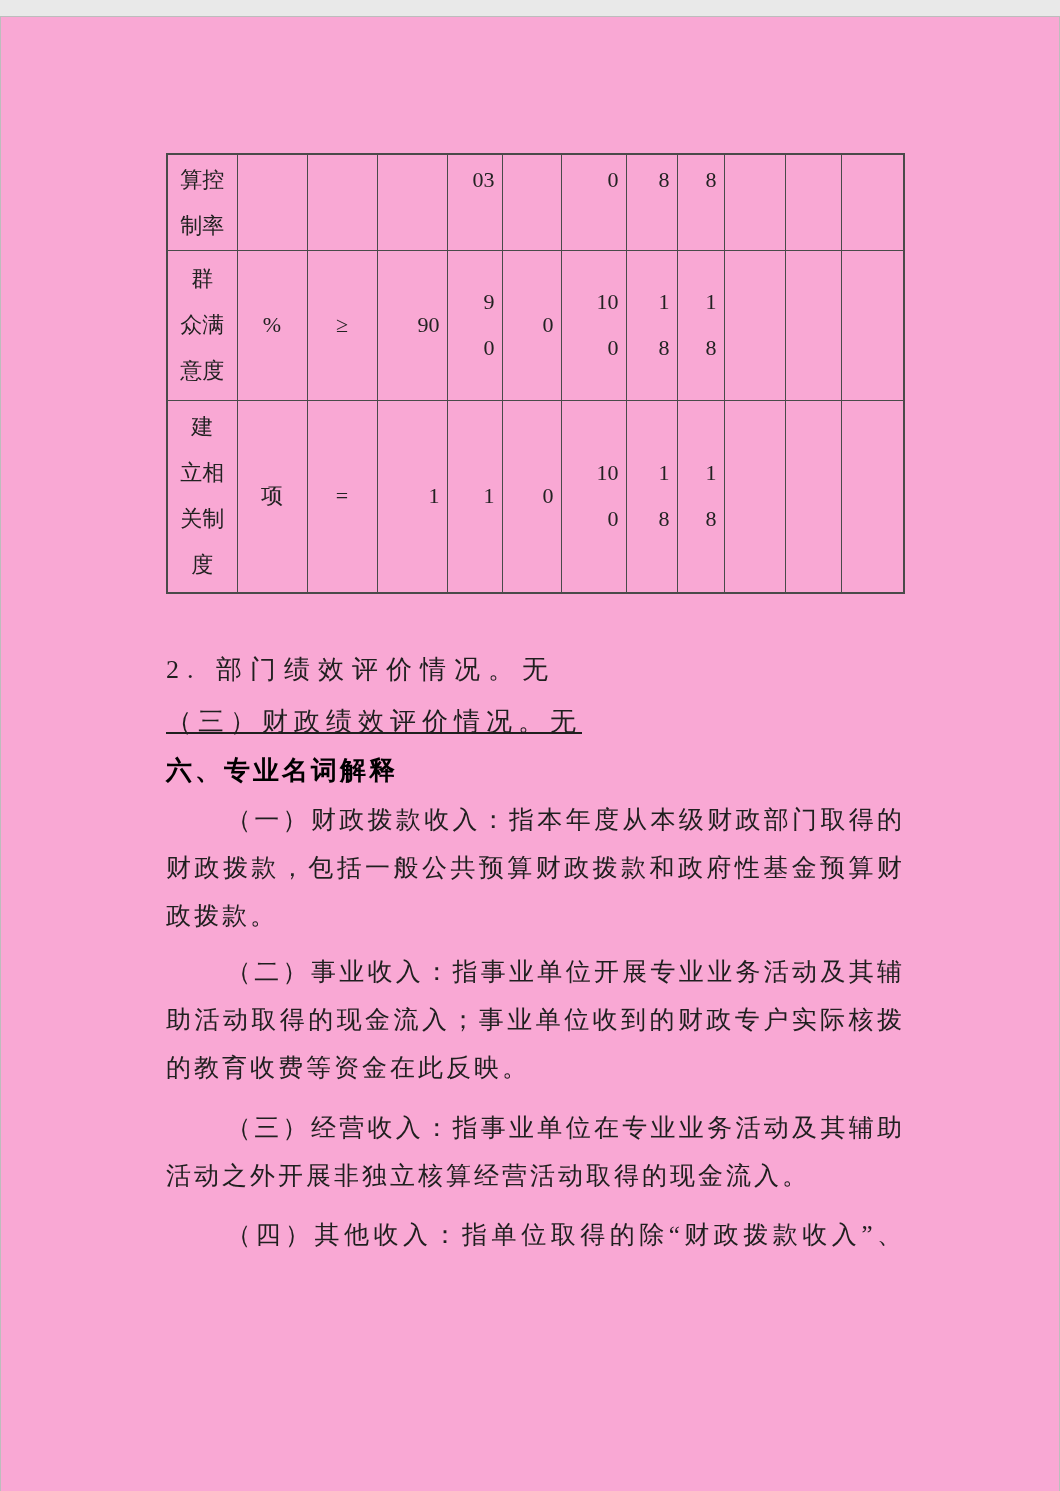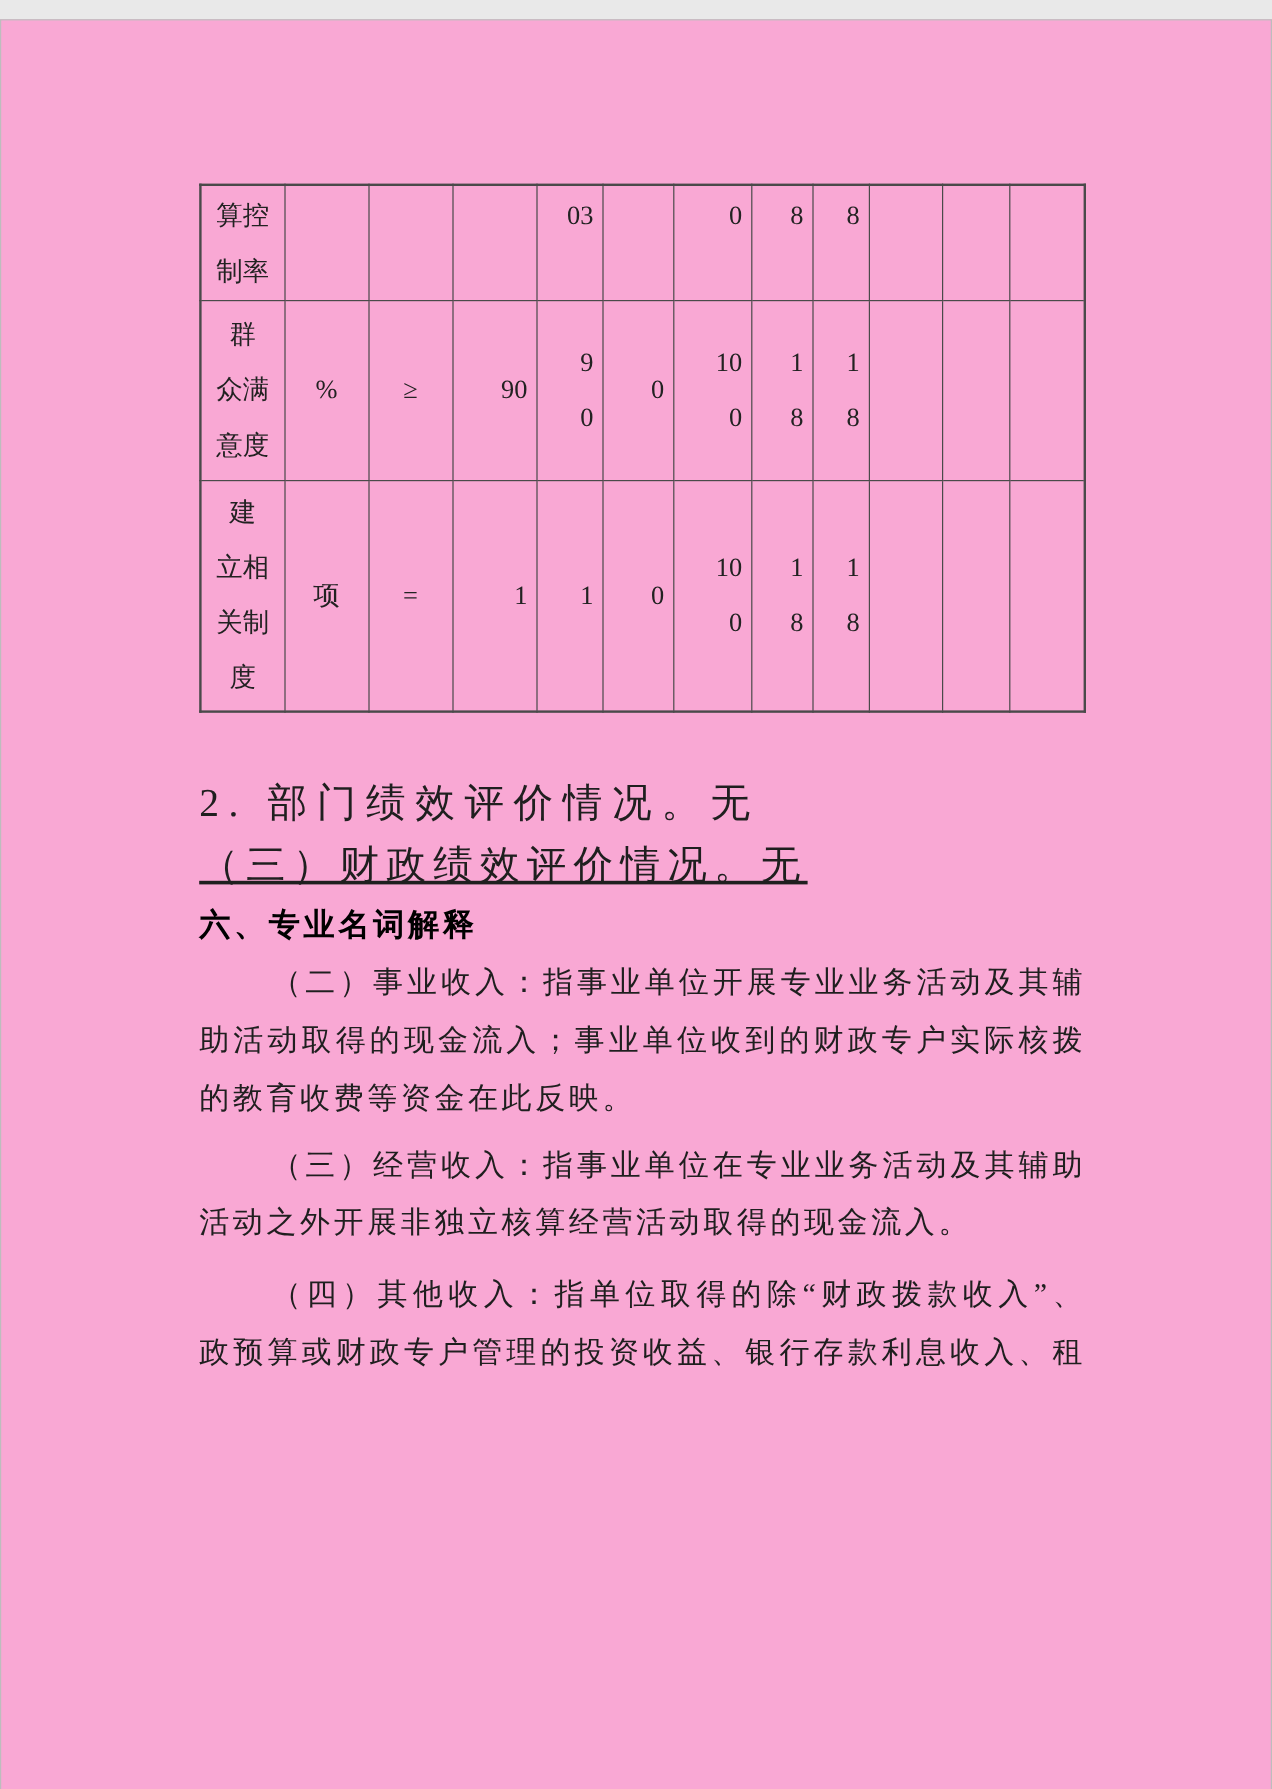--- a/index.html
+++ b/index.html
@@ -21,21 +21,21 @@
     padding:0;overflow:hidden;color:#222;
   }
   .grid td.r{text-align:right;padding-right:7px;}
   .grid td.c{text-align:center;}
   .grid tr.vt td{vertical-align:top;padding-top:2px;}
   .grid tr.vm td{vertical-align:middle;}
   .cell-line{display:block;}
 
   
   .body-blocks{width:739px;}
-  .textline{font-size:33px;line-height:48px;white-space:nowrap;}
+  .textline{font-size:26px;line-height:48px;white-space:nowrap;}
   [data-name="dept-performance-eval-line"]{letter-spacing:8px;}
   [data-name="fiscal-performance-eval-line"]{letter-spacing:6px;text-decoration:underline;}
   .heading{
     font-family:"Liberation Sans","DejaVu Sans",sans-serif;font-weight:bold;
     font-size:26px;letter-spacing:3px;line-height:48px;color:#000;
   }
   .pline{font-size:25px;line-height:48px;letter-spacing:3px;}
   .pline.just{text-align:justify;text-align-last:justify;}
   .pline.ind{text-indent:60px;}
 
@@ -171,29 +171,33 @@
             <td data-name="table-cell"></td>
             <td data-name="table-cell"></td>
           </tr>
         </tbody>
     </table>
 
     <div class="body-blocks" data-name="body-blocks">
         <div data-name="dept-performance-eval-line" class="textline">2. 部门绩效评价情况。无</div>
         <div data-name="fiscal-performance-eval-line" class="textline">（三）财政绩效评价情况。无</div>
         <div data-name="terms-section-heading" class="heading">六、专业名词解释</div>
+        <div data-name="term-fiscal-appropriation-income">
+          <div class="pline just ind" data-name="paragraph-line">（一）财政拨款收入：指本年度从本级财政部门取得的</div>
+          <div class="pline just" data-name="paragraph-line">财政拨款，包括一般公共预算财政拨款和政府性基金预算财</div>
+          <div class="pline" data-name="paragraph-line">政拨款。</div>
+        </div>
         <div data-name="term-operating-income">
           <div class="pline just ind" data-name="paragraph-line">（二）事业收入：指事业单位开展专业业务活动及其辅</div>
           <div class="pline just" data-name="paragraph-line">助活动取得的现金流入；事业单位收到的财政专户实际核拨</div>
           <div class="pline" data-name="paragraph-line">的教育收费等资金在此反映。</div>
         </div>
         <div data-name="term-business-income">
           <div class="pline just ind" data-name="paragraph-line">（三）经营收入：指事业单位在专业业务活动及其辅助</div>
           <div class="pline" data-name="paragraph-line">活动之外开展非独立核算经营活动取得的现金流入。</div>
         </div>
         <div data-name="term-other-income">
           <div class="pline just ind" data-name="paragraph-line">（四）其他收入：指单位取得的除“财政拨款收入”、</div>
-          <div class="pline just" data-name="paragraph-line">政预算或财政专户管理的投资收益、银行存款利息收入、租</div>
         </div>
       </div>
 
   </div>
 </div>
 
 </body></html>

